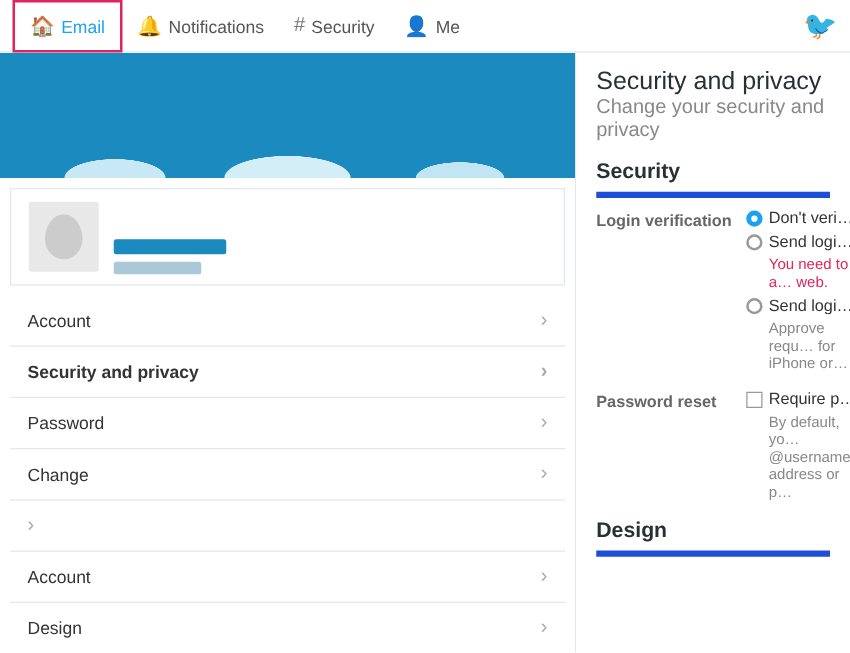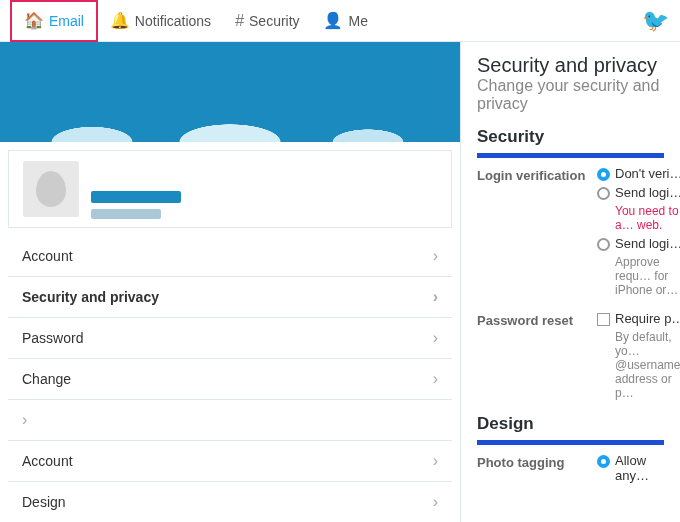--- a/index.html
+++ b/index.html
@@ -222,24 +222,15 @@
         <div class="checkbox-row">
           <div class="checkbox-box"></div>
           <span class="radio-text truncated" style="max-width:100px;">Require p…</span>
         </div>
         <div class="gray-text">By default, yo… @username.<br>address or p…</div>
       </div>
     </div>
 
     <div class="subsection-heading">Design</div>
 
-    <div class="privacy-row">
-      <div class="setting-label">Photo tagging</div>
-      <div class="setting-options">
-        <div class="radio-row">
-          <div class="radio-circle selected"></div>
-          <span class="radio-text">Allow any…</span>
-        </div>
-      </div>
-    </div>
   </div>
 
 </div>
 
 </body></html>

